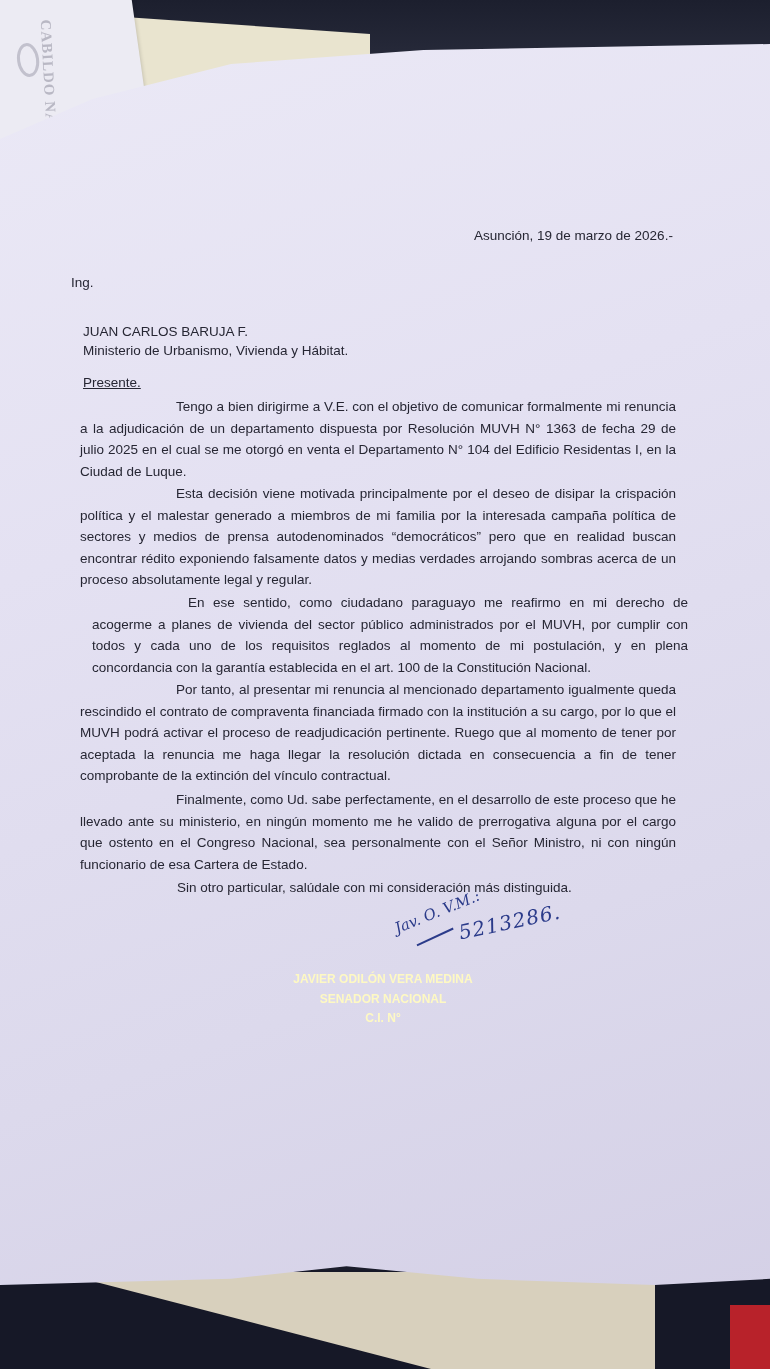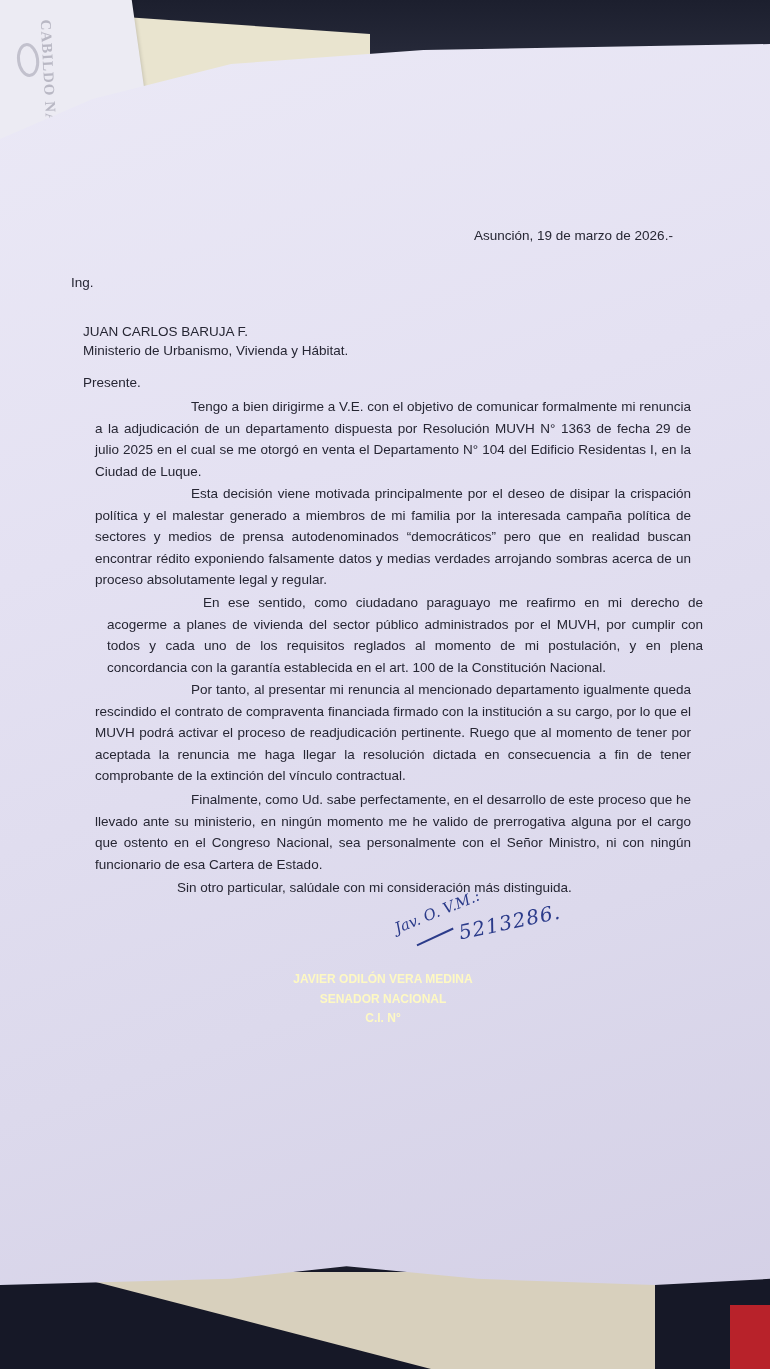--- a/index.html
+++ b/index.html
@@ -59,28 +59,28 @@
     }
     .text {
       position: absolute;
       color: #262633;
       font-size: 13.5px;
       line-height: 21.5px;
       white-space: nowrap;
     }
     .para {
       position: absolute;
-      left: 95px; width: 596px;
+      left: 80px; width: 596px;
       color: #262633;
       font-size: 13.5px;
       line-height: 21.5px;
       text-align: justify;
       text-indent: 96px;
     }
-    .underline { }
+    .underline { text-decoration: underline; }
     .sig-block {
       position: absolute; left: 283px; top: 970px; width: 200px;
       text-align: center; color: #fef9c3; font-size: 12px; line-height: 19.5px;
       font-weight: bold;
     }
     .signature {
       position: absolute; left: 392px; top: 903px;
       font-family: "DejaVu Serif", serif; font-style: italic;
       color: #2b3b8a; font-size: 15px;
       transform: rotate(-22deg);

